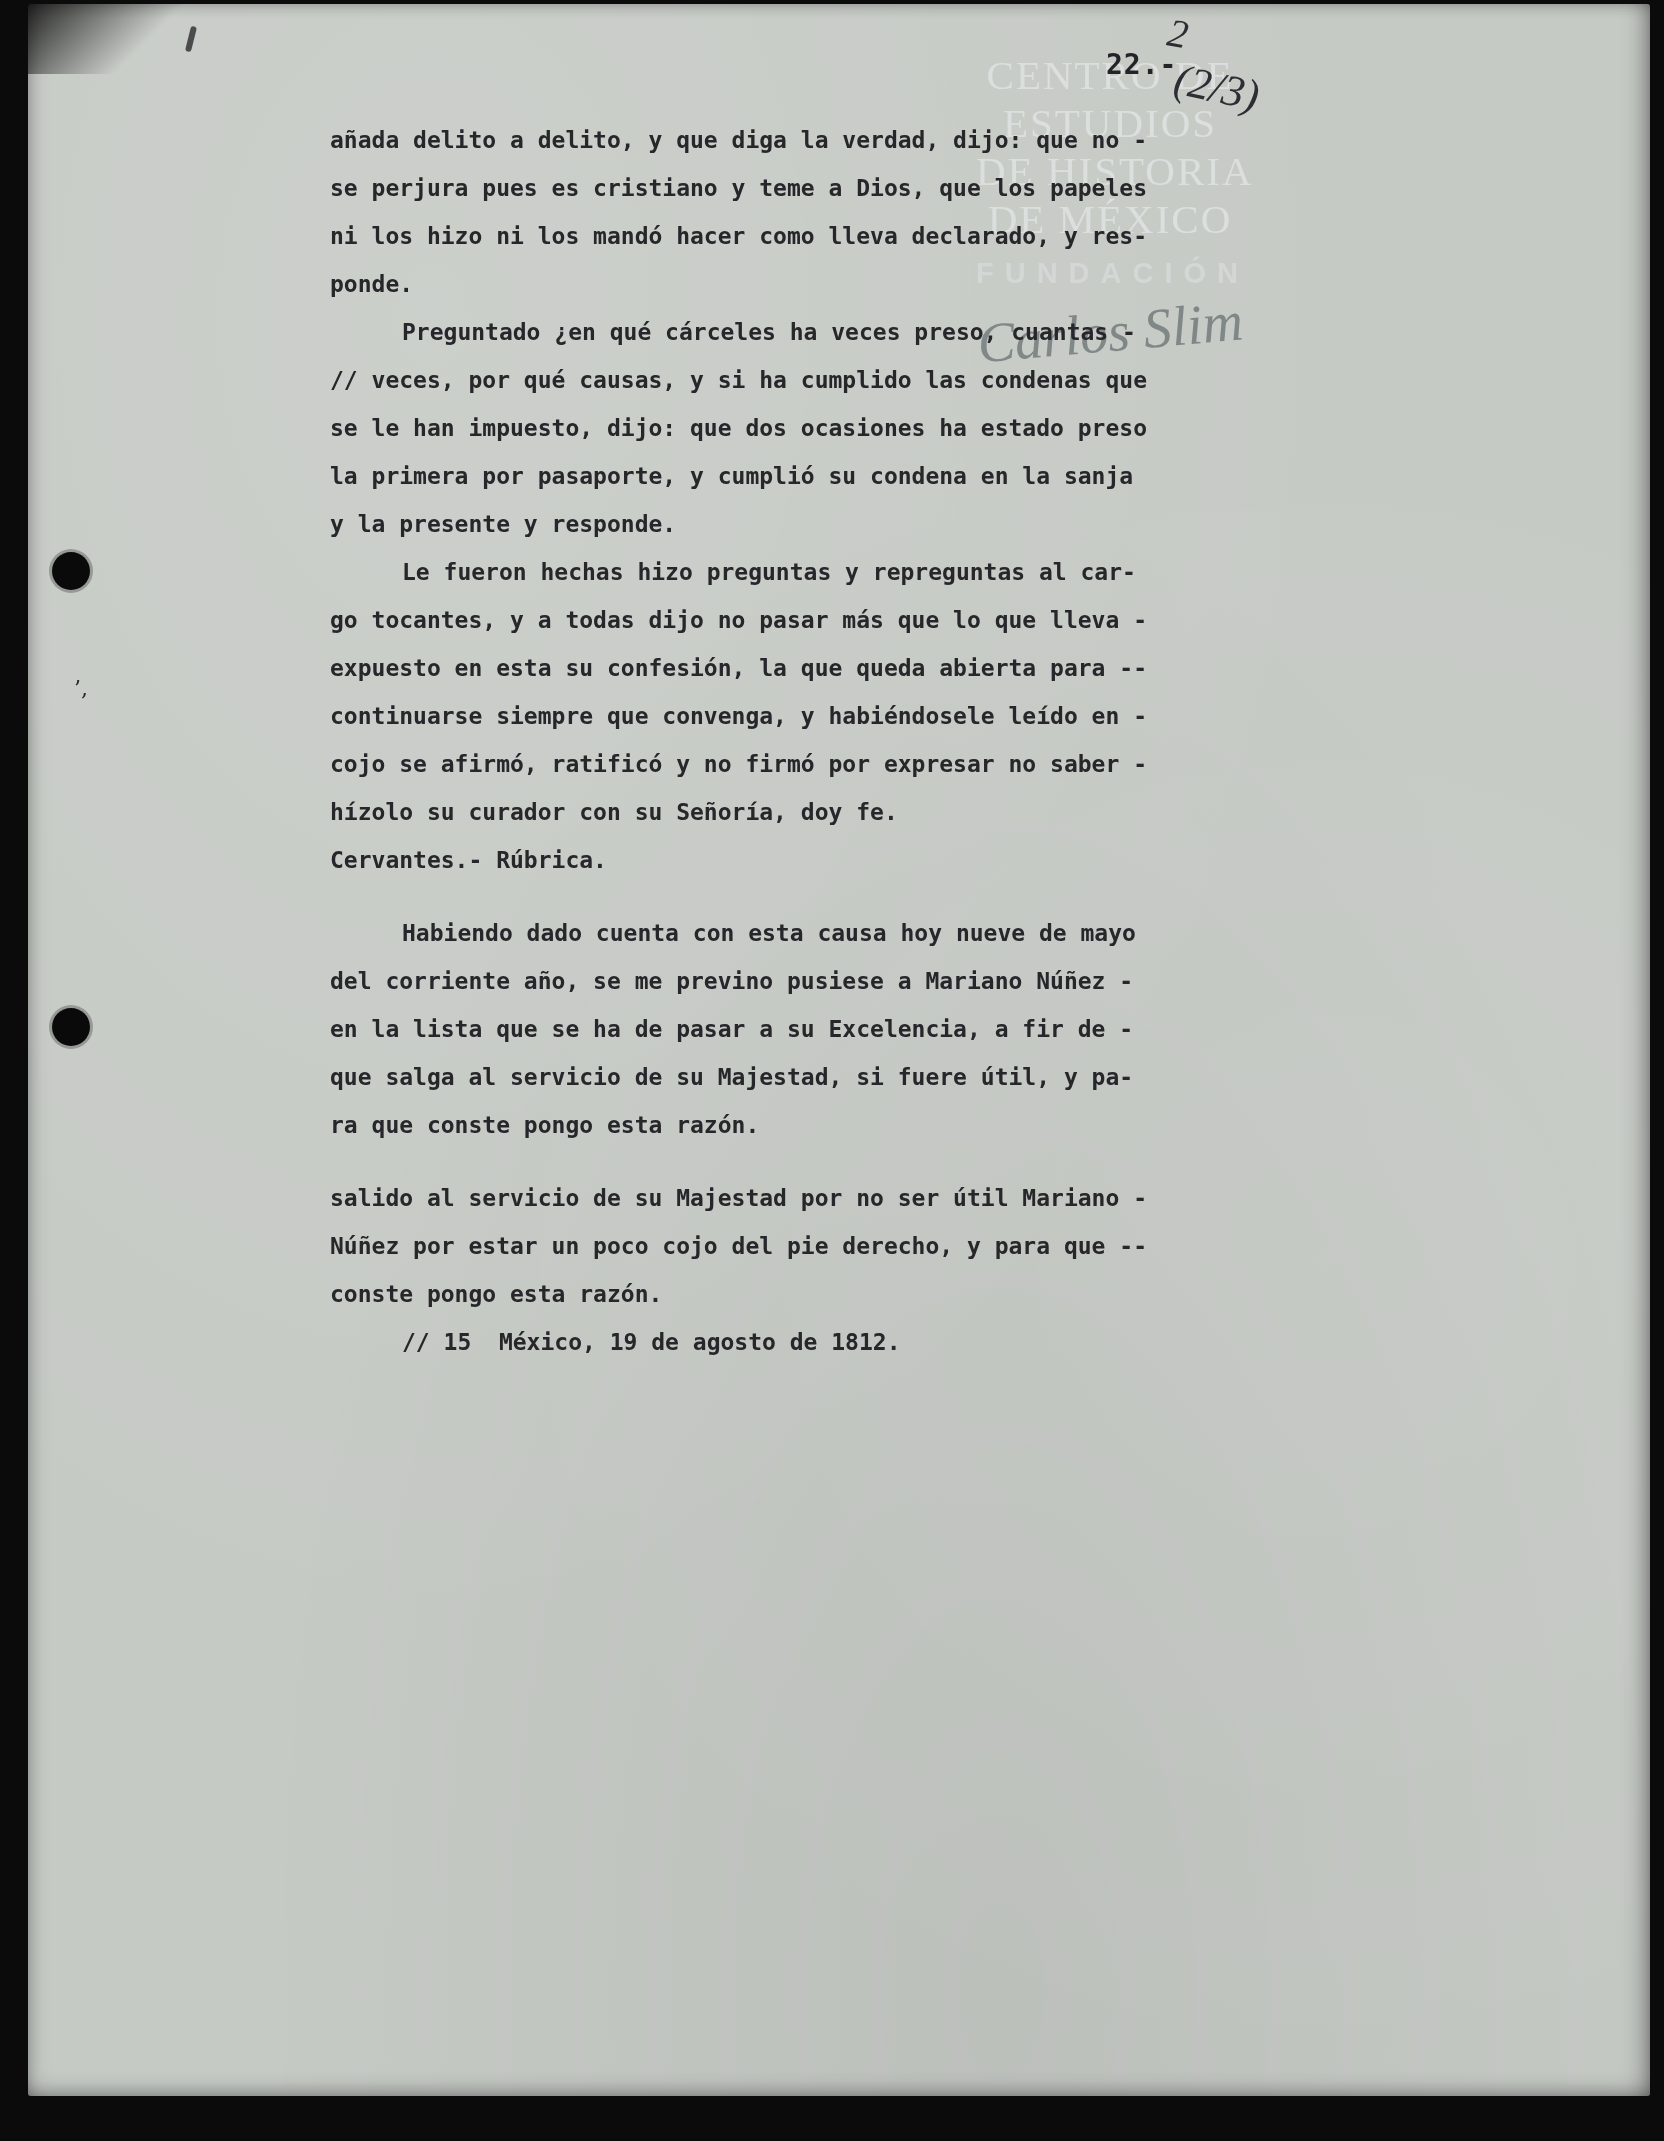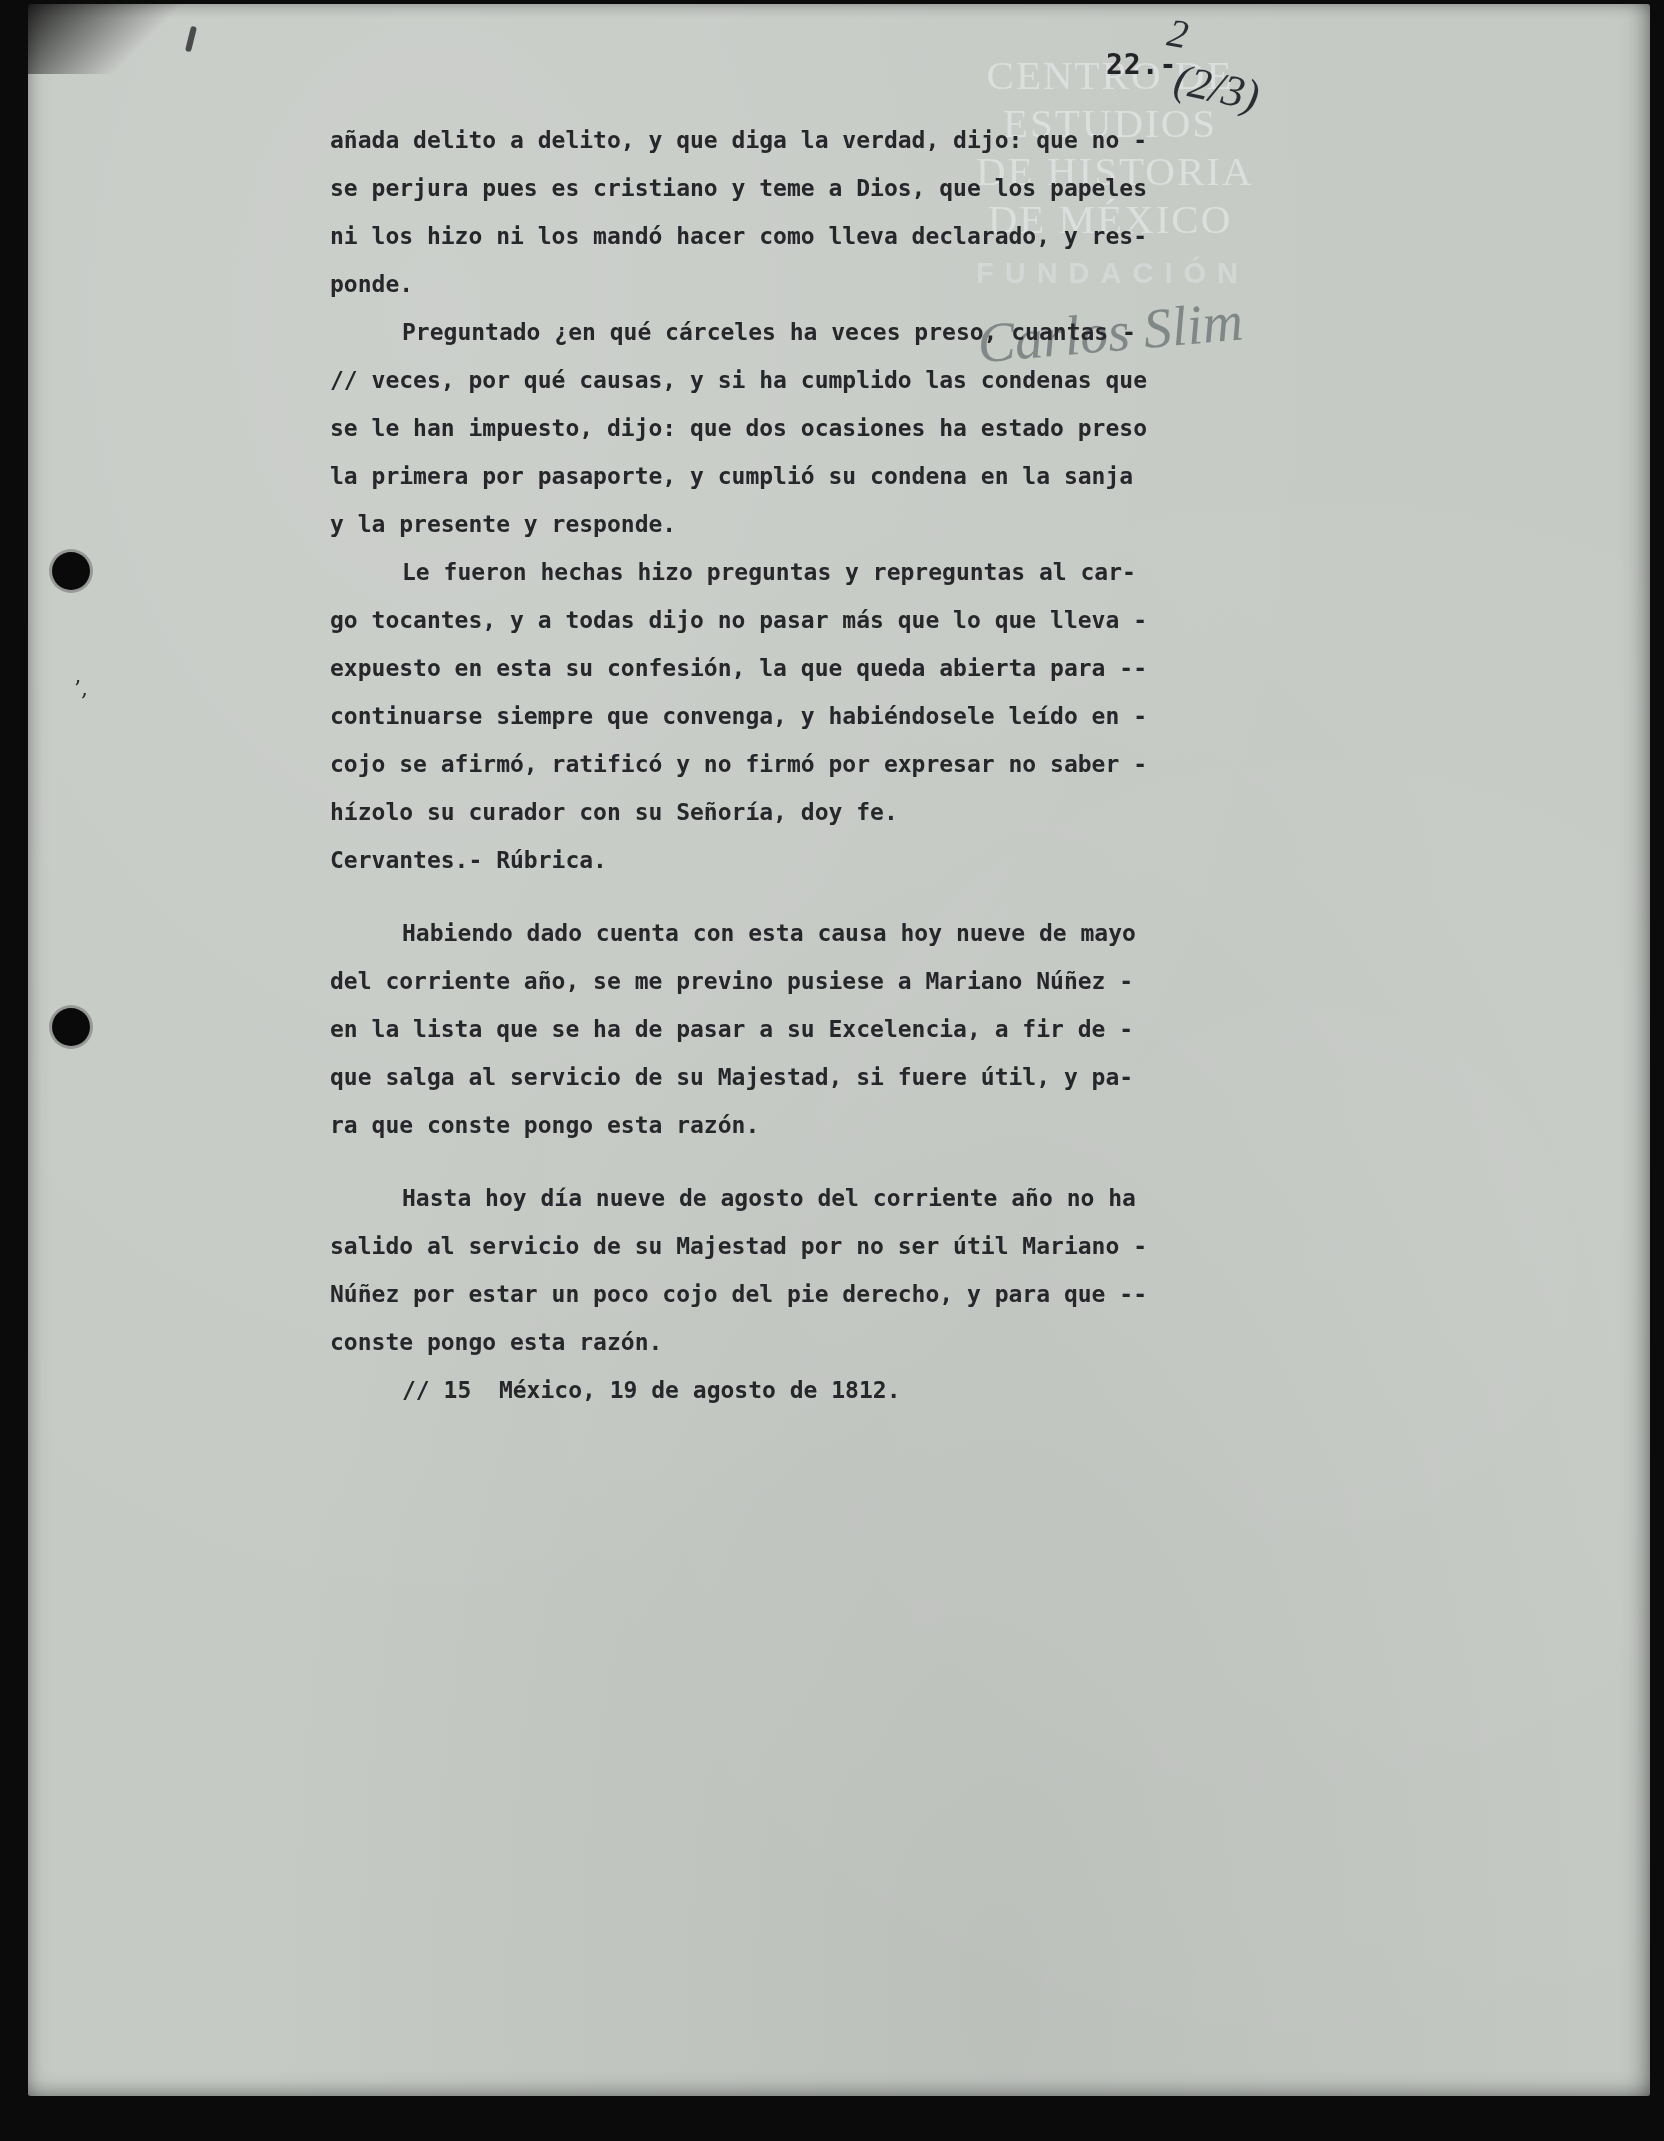--- a/index.html
+++ b/index.html
@@ -136,21 +136,20 @@
 
     <div class="para gap">
       <div class="line indent">Habiendo dado cuenta con esta causa hoy nueve de mayo</div>
       <div class="line">del corriente año, se me previno pusiese a Mariano Núñez -</div>
       <div class="line">en la lista que se ha de pasar a su Excelencia, a fir de -</div>
       <div class="line">que salga al servicio de su Majestad, si fuere útil, y pa-</div>
       <div class="line">ra que conste pongo esta razón.</div>
     </div>
 
     <div class="para gap">
-      <div class="line indent">Hasta hoy día nueve de agosto del corriente año no ha</div>
       <div class="line">salido al servicio de su Majestad por no ser útil Mariano -</div>
       <div class="line">Núñez por estar un poco cojo del pie derecho, y para que --</div>
       <div class="line">conste pongo esta razón.</div>
     </div>
 
     <div class="para">
       <div class="line indent">// 15  México, 19 de agosto de 1812.</div>
     </div>
 
   </div>

